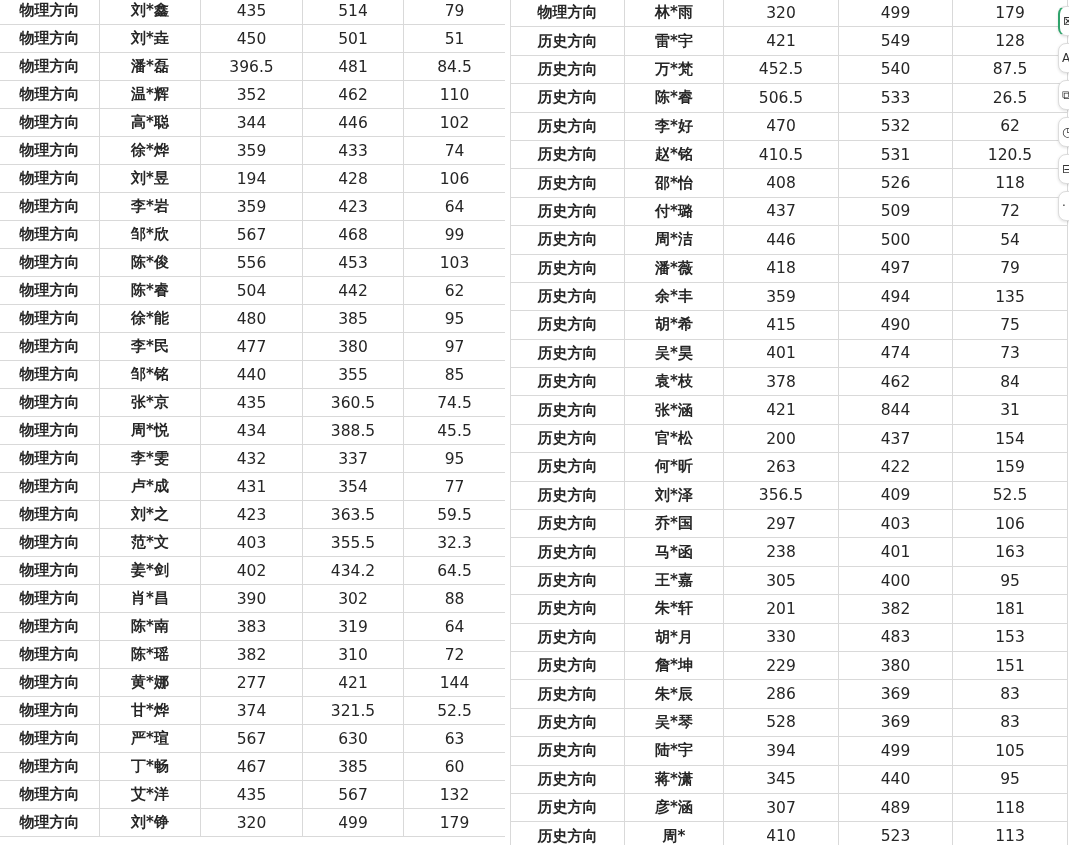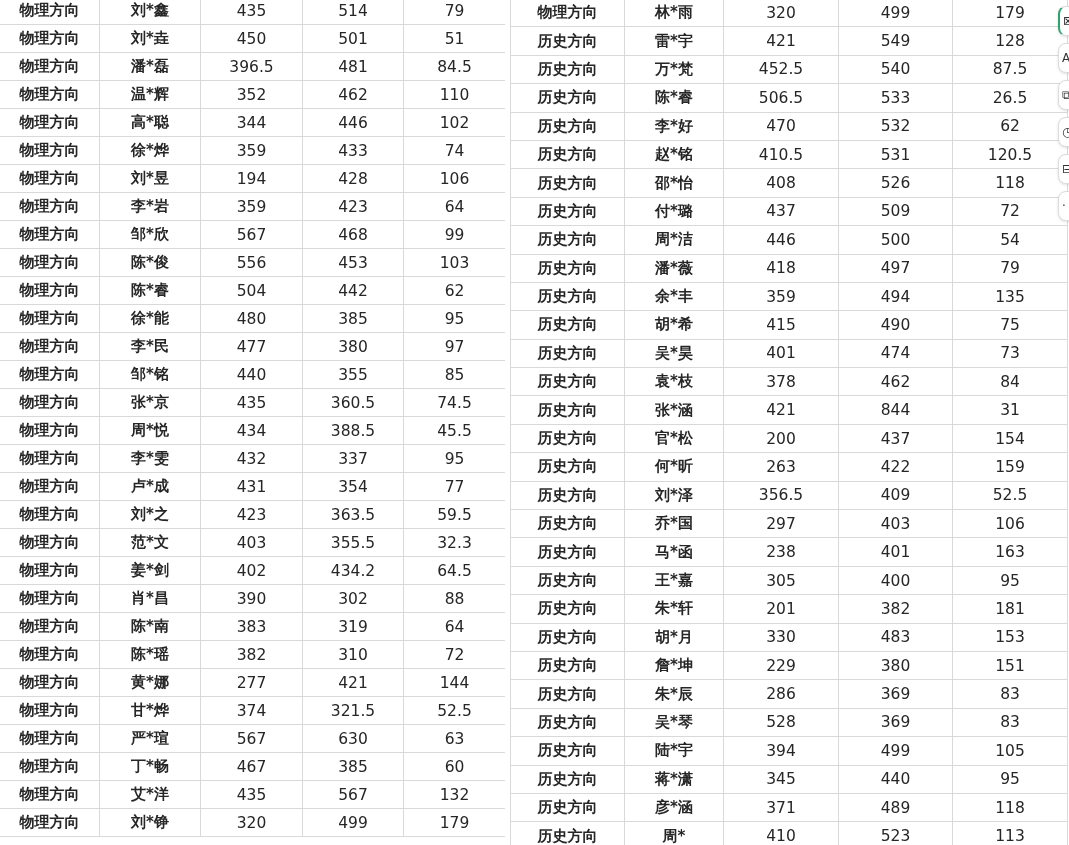--- a/index.html
+++ b/index.html
@@ -465,21 +465,21 @@
       <tr>
         <td>历史方向</td>
         <td>蒋*潇</td>
         <td class="num">345</td>
         <td class="num">440</td>
         <td class="num">95</td>
       </tr>
       <tr>
         <td>历史方向</td>
         <td>彦*涵</td>
-        <td class="num">371</td>
+        <td class="num">307</td>
         <td class="num">489</td>
         <td class="num">118</td>
       </tr>
       <tr>
         <td>历史方向</td>
         <td>周*</td>
         <td class="num">410</td>
         <td class="num">523</td>
         <td class="num">113</td>
       </tr>

